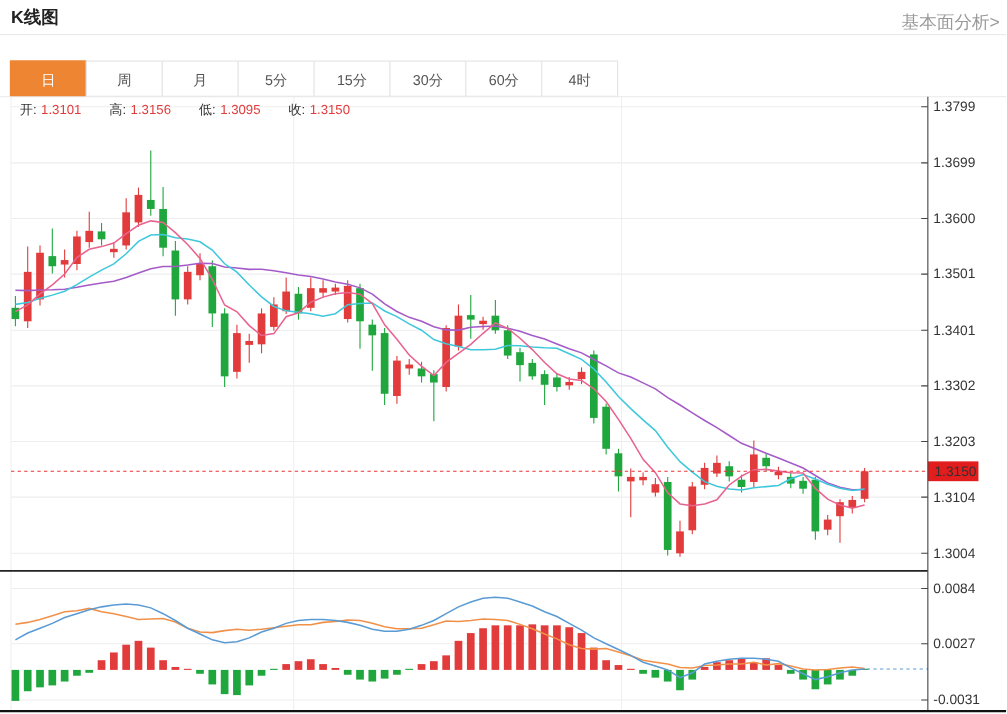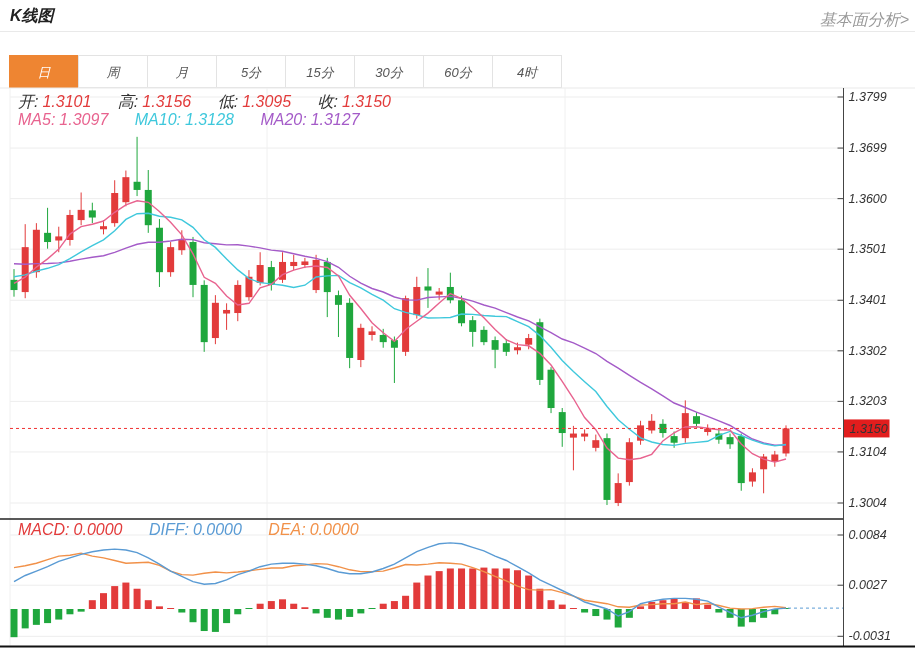--- a/index.html
+++ b/index.html
@@ -1,25 +1,25 @@
 <!DOCTYPE html>
 <html><head>
 <meta charset="utf-8">
 <style>
   html,body{margin:0;padding:0;background:#fff;}
   body{font-family:"Liberation Sans","DejaVu Sans",sans-serif;}
-  .page{position:relative;width:915px;height:649px;background:#fff;overflow:hidden;font-style:italic;}
+  .page{position:relative;width:915px;height:649px;background:#fff;overflow:hidden;}
   .topbar-title{position:absolute;left:10px;top:6px;font-size:16px;font-weight:bold;color:#222;}
   .topbar-link{position:absolute;right:6px;top:10px;font-size:16px;color:#999;cursor:pointer;}
   .top-sep{position:absolute;left:0;top:31px;width:915px;height:1px;background:#e9e9e9;}
   .tabs{position:absolute;left:10px;top:55px;display:flex;}
   .tab{width:70px;height:33px;line-height:33px;text-align:center;font-size:13px;color:#555;
        background:#fff;border:1px solid #e3e3e3;margin-left:-1px;box-sizing:border-box;cursor:pointer;}
   .tab.active{background:#ee8532;border-color:#ee8532;color:#fff;}
-  .overlay{position:absolute;font-size:16px;white-space:nowrap;pointer-events:none;}
+  .overlay{position:absolute;font-size:12px;white-space:nowrap;pointer-events:none;}
   .overlay span{margin-right:4px;}
   .gap{display:inline-block;width:14px;}
   #chart-svg{position:absolute;left:0;top:0;}
   svg text{font-family:"Liberation Sans","DejaVu Sans",sans-serif;font-size:12.5px;fill:#333;}
 </style>
 </head>
 <body>
 
 <div class="page">
 
@@ -303,25 +303,15 @@
         <line x1="0" y1="646.5" x2="915" y2="646.5" stroke="#111" stroke-width="2"></line>
       </svg></div>
 
   <div class="overlay" style="left:18px;top:92px;">
     <span style="color:#333">开:</span><span style="color:#e23b3b">1.3101</span><span class="gap"></span>
     <span style="color:#333">高:</span><span style="color:#e23b3b">1.3156</span><span class="gap"></span>
     <span style="color:#333">低:</span><span style="color:#e23b3b">1.3095</span><span class="gap"></span>
     <span style="color:#333">收:</span><span style="color:#e23b3b">1.3150</span>
   </div>
 
-  <div class="overlay" style="left:18px;top:111px;">
-    <span style="color:#e8638f">MA5:</span><span style="color:#e8638f">1.3097</span><span class="gap"></span>
-    <span style="color:#3fc8dc">MA10:</span><span style="color:#3fc8dc">1.3128</span><span class="gap"></span>
-    <span style="color:#a45bc8">MA20:</span><span style="color:#a45bc8">1.3127</span>
-  </div>
-
-  <div class="overlay" style="left:18px;top:521px;">
-    <span style="color:#e23b3b">MACD:</span><span style="color:#e23b3b">0.0000</span><span class="gap"></span>
-    <span style="color:#5a9bd4">DIFF:</span><span style="color:#5a9bd4">0.0000</span><span class="gap"></span>
-    <span style="color:#f19149">DEA:</span><span style="color:#f19149">0.0000</span>
-  </div>
+
 
 </div>
 
 </body></html>

